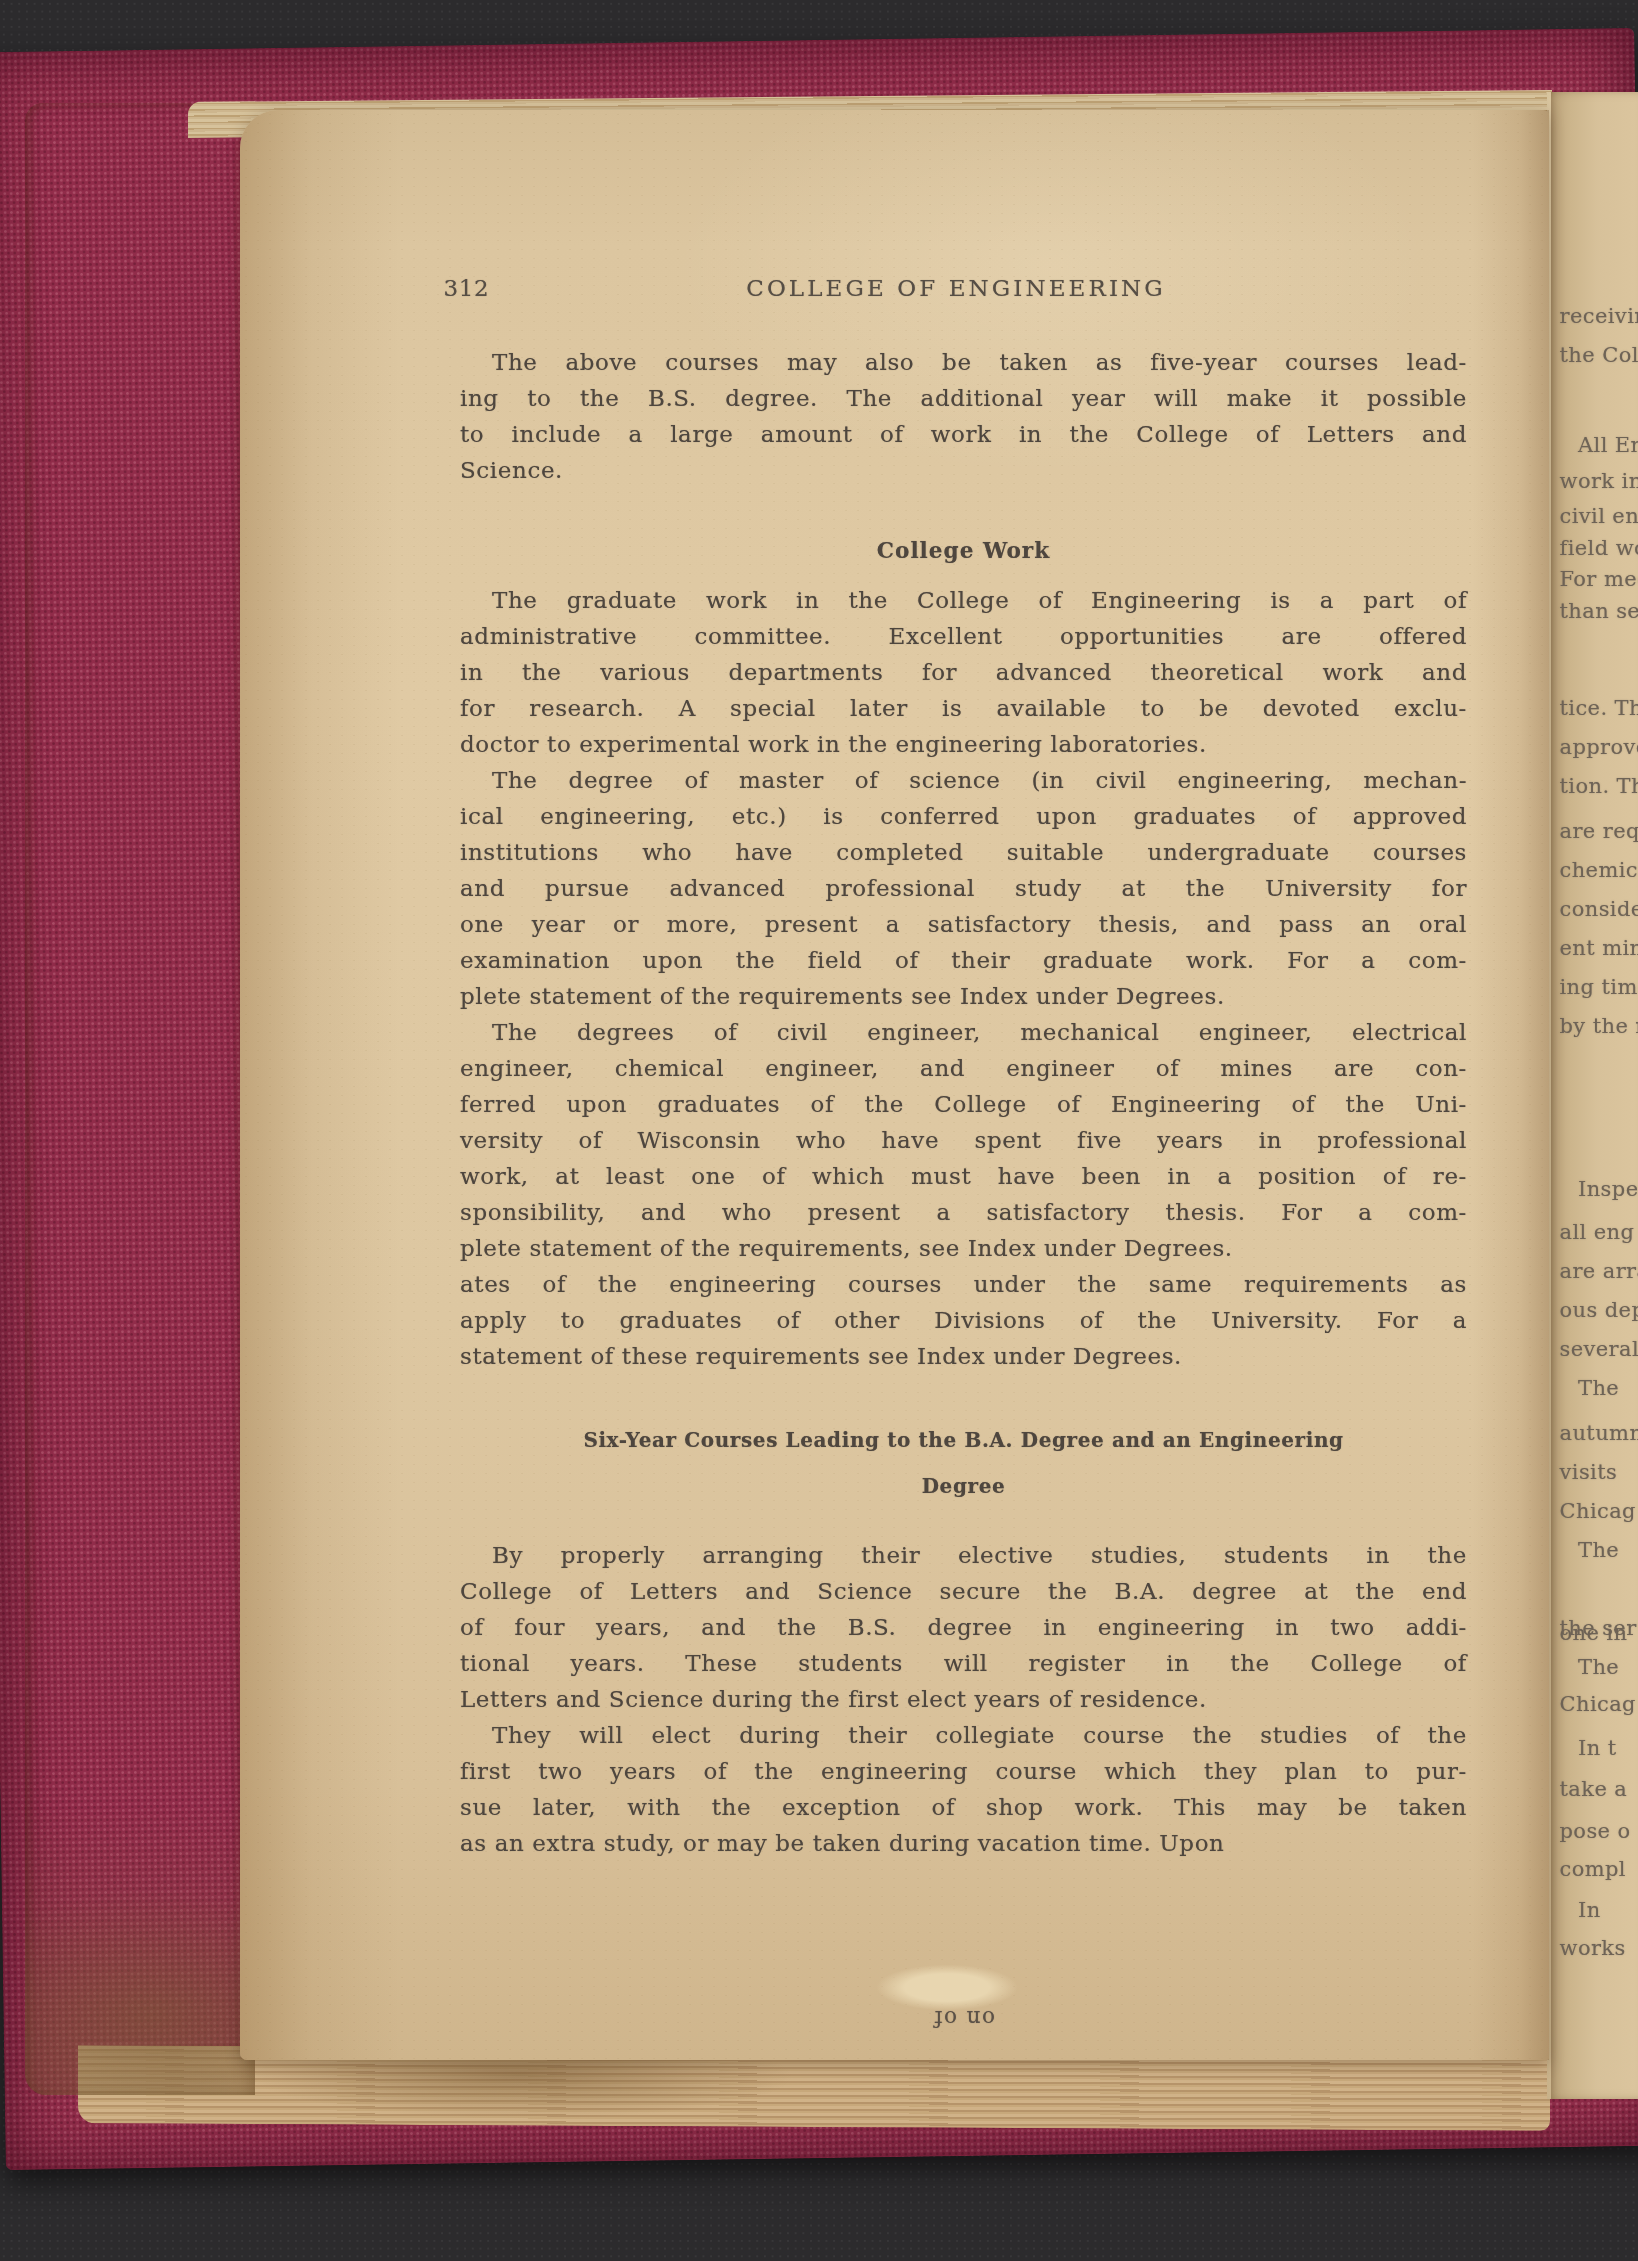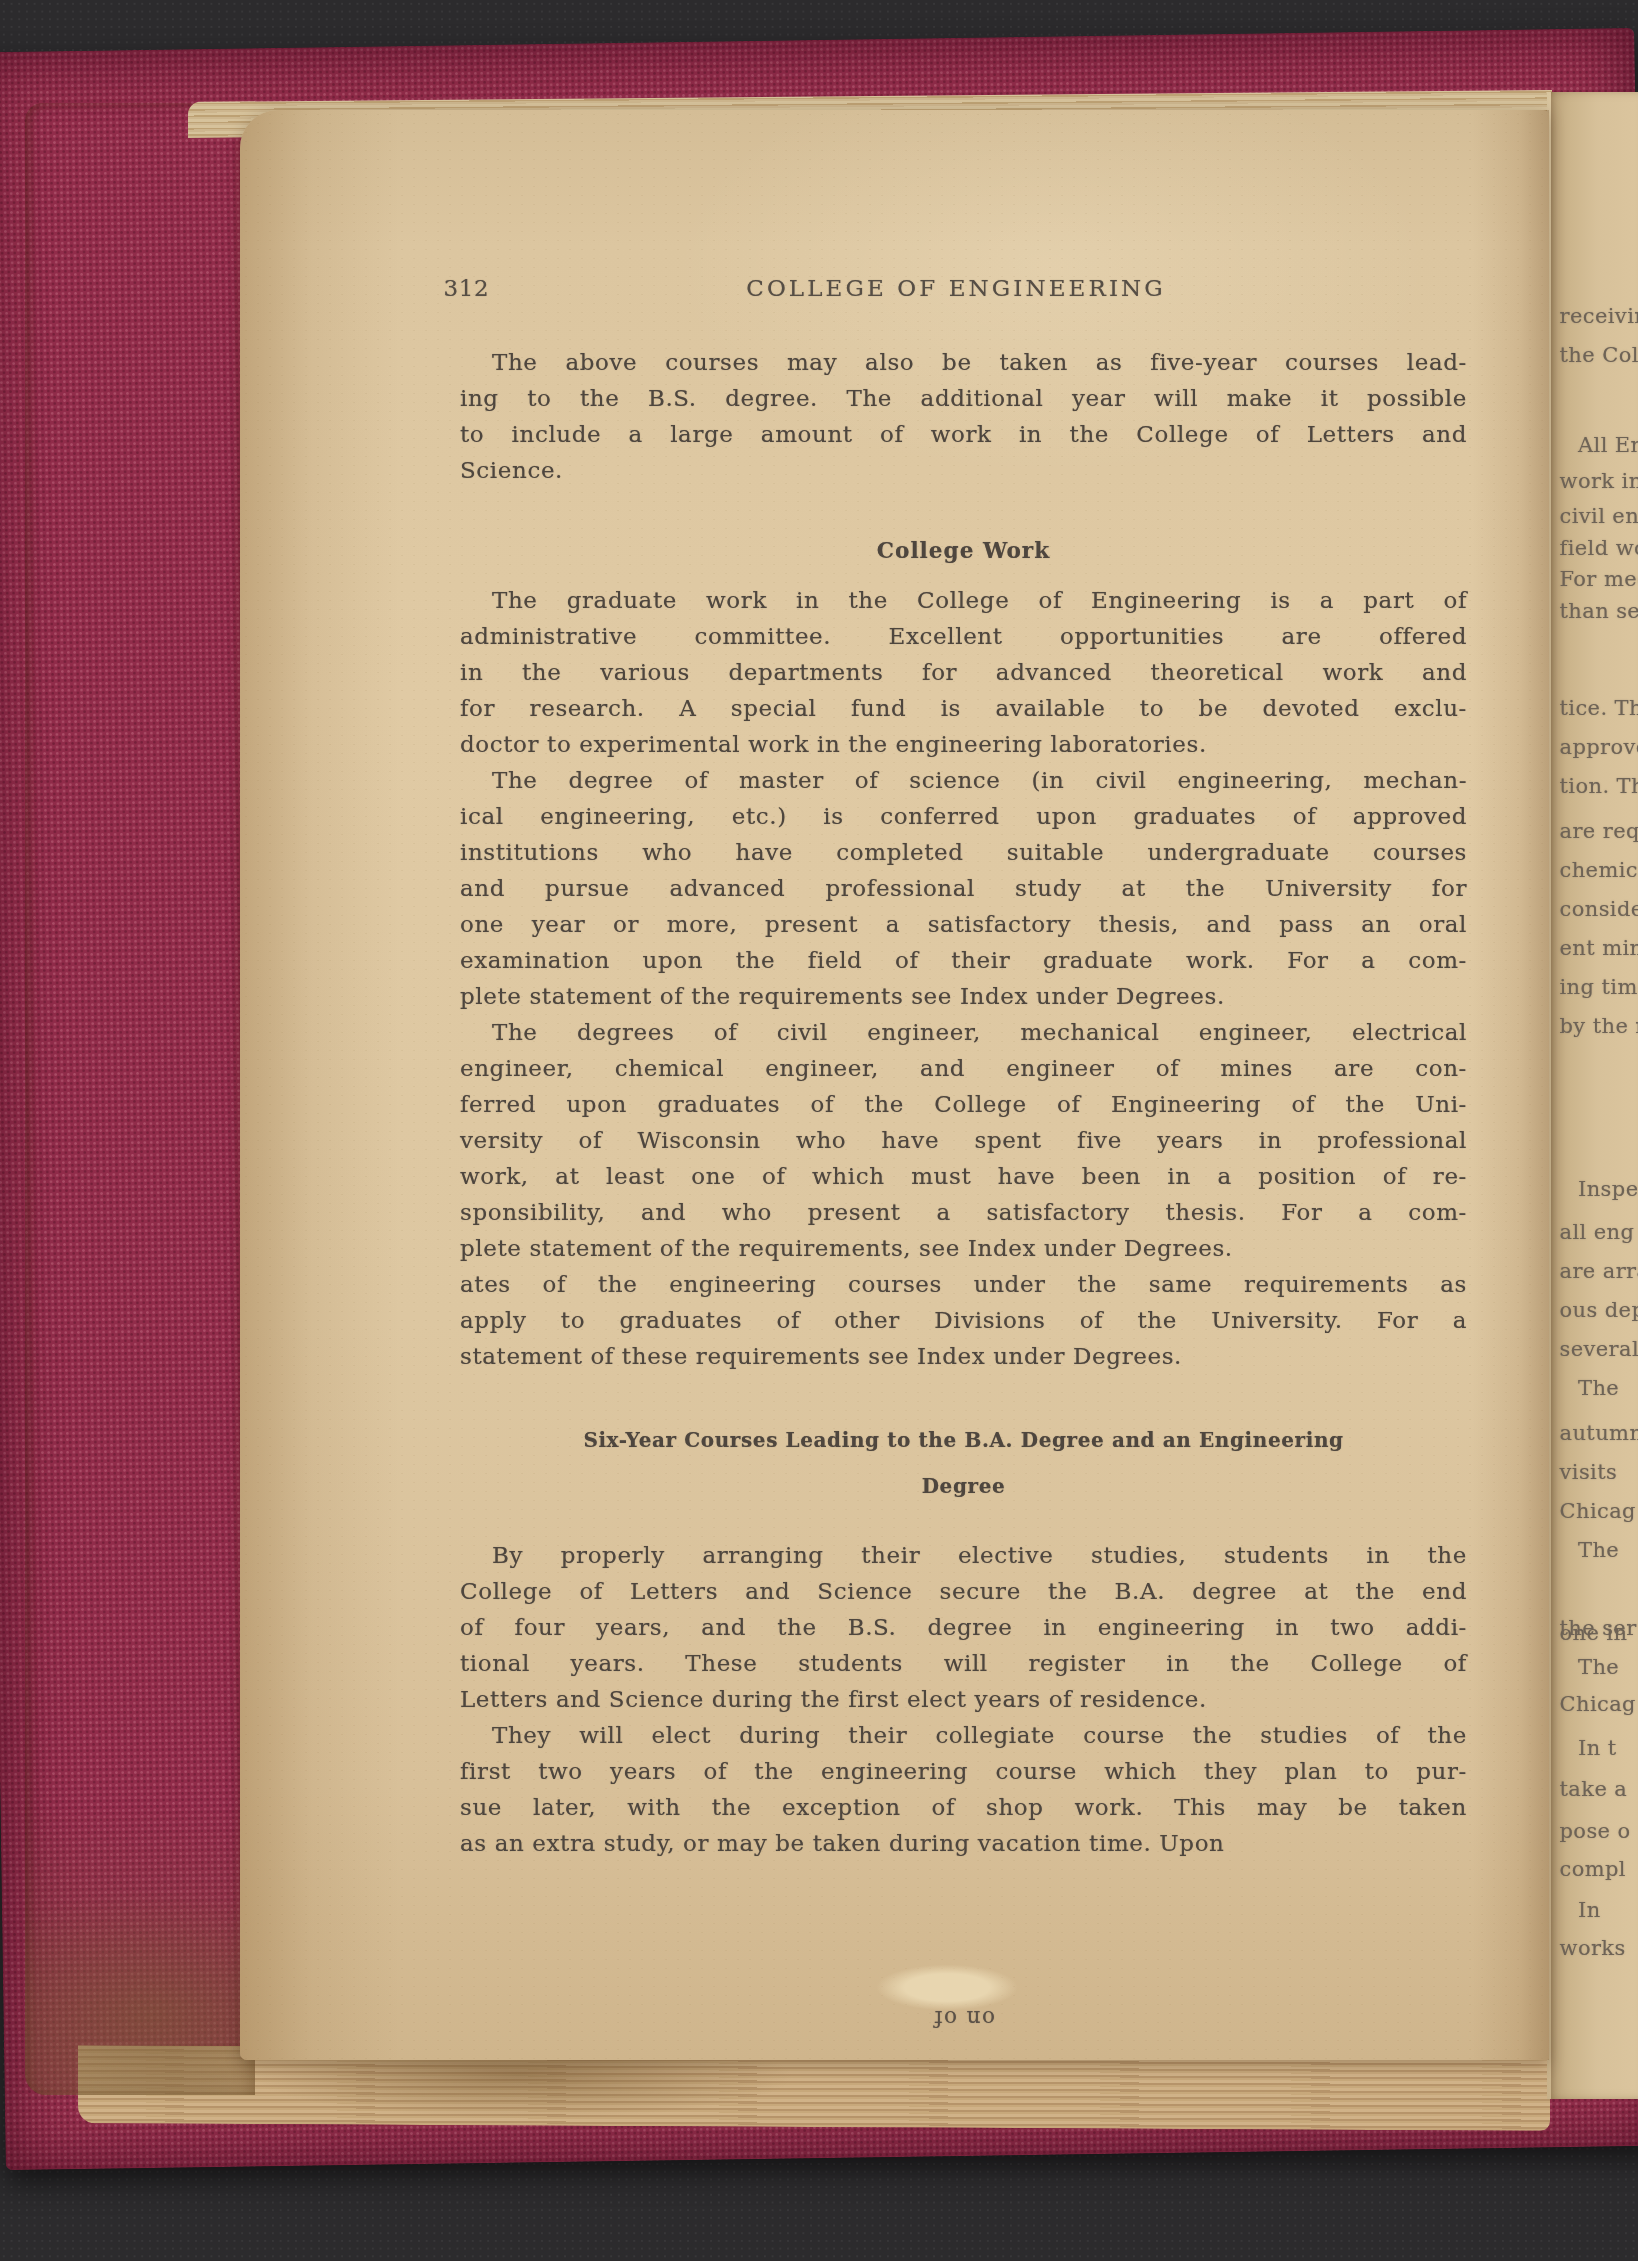--- a/index.html
+++ b/index.html
@@ -212,21 +212,21 @@
             <div class="line">to include a large amount of work in the College of Letters and</div>
             <div class="line last">Science.</div>
           </div>
           <div class="heading">
             <div class="line last">College Work</div>
           </div>
           <div class="paragraph">
             <div class="line first">The graduate work in the College of Engineering is a part of</div>
             <div class="line">administrative committee. Excellent opportunities are offered</div>
             <div class="line">in the various departments for advanced theoretical work and</div>
-            <div class="line">for research. A special fund is available to be devoted exclu-</div>
+            <div class="line">for research. A special later is available to be devoted exclu-</div>
             <div class="line last">doctor to experimental work in the engineering laboratories.</div>
           </div>
           <div class="paragraph">
             <div class="line first">The degree of master of science (in civil engineering, mechan-</div>
             <div class="line">ical engineering, etc.) is conferred upon graduates of approved</div>
             <div class="line">institutions who have completed suitable undergraduate courses</div>
             <div class="line">and pursue advanced professional study at the University for</div>
             <div class="line">one year or more, present a satisfactory thesis, and pass an oral</div>
             <div class="line">examination upon the field of their graduate work. For a com-</div>
             <div class="line last">plete statement of the requirements see Index under Degrees.</div>

